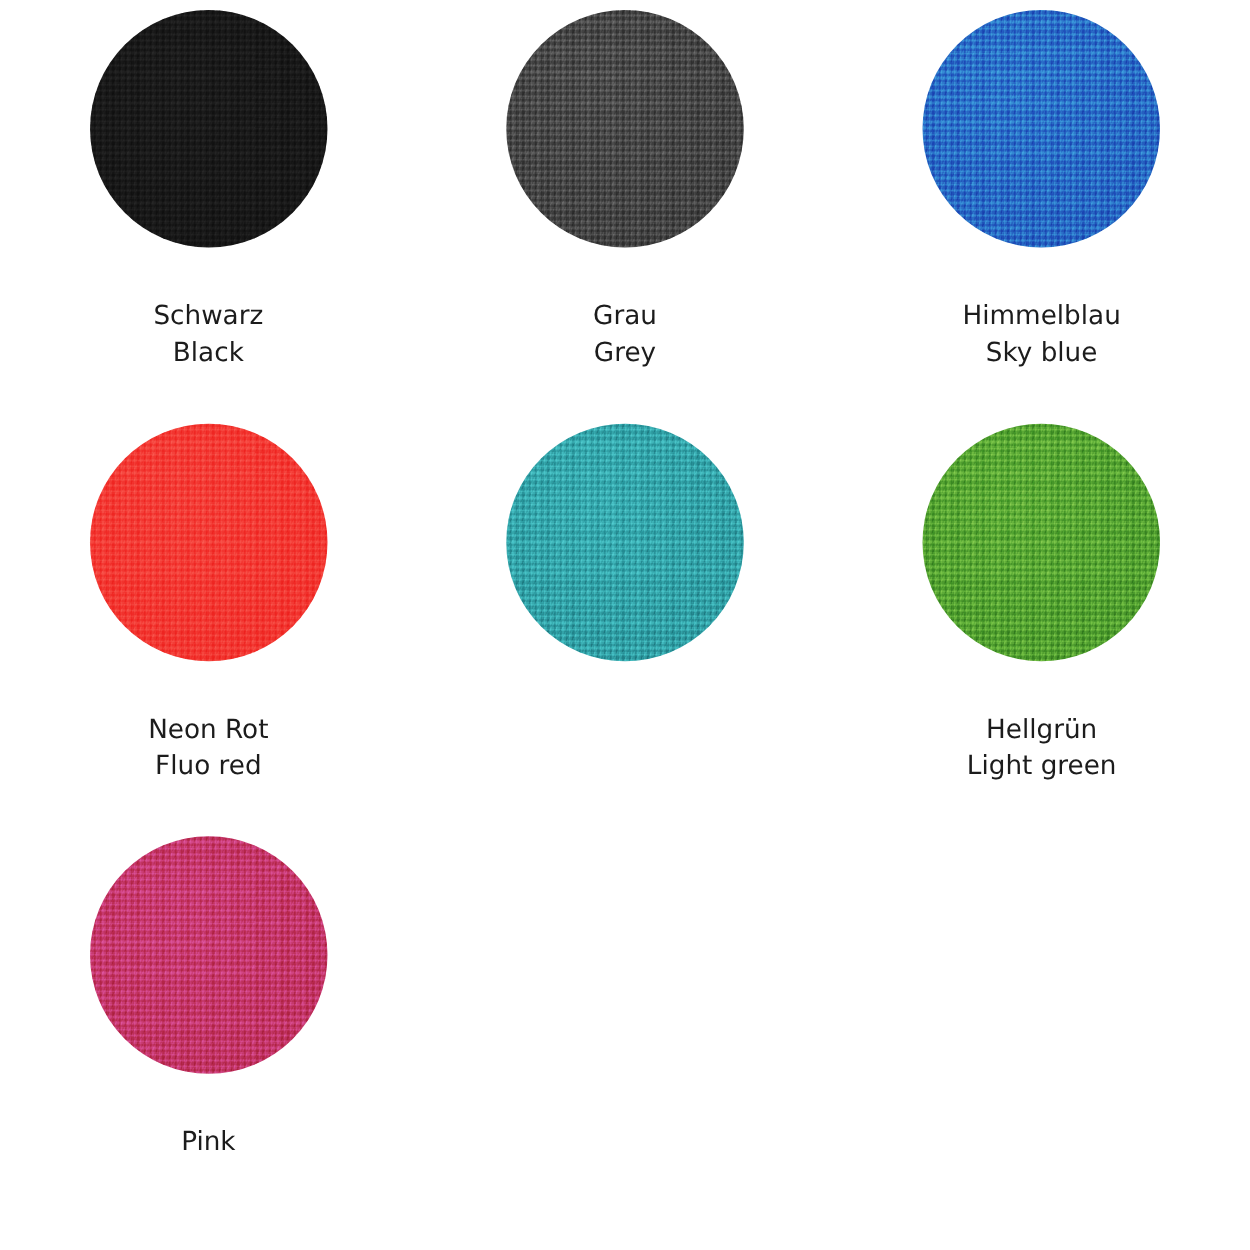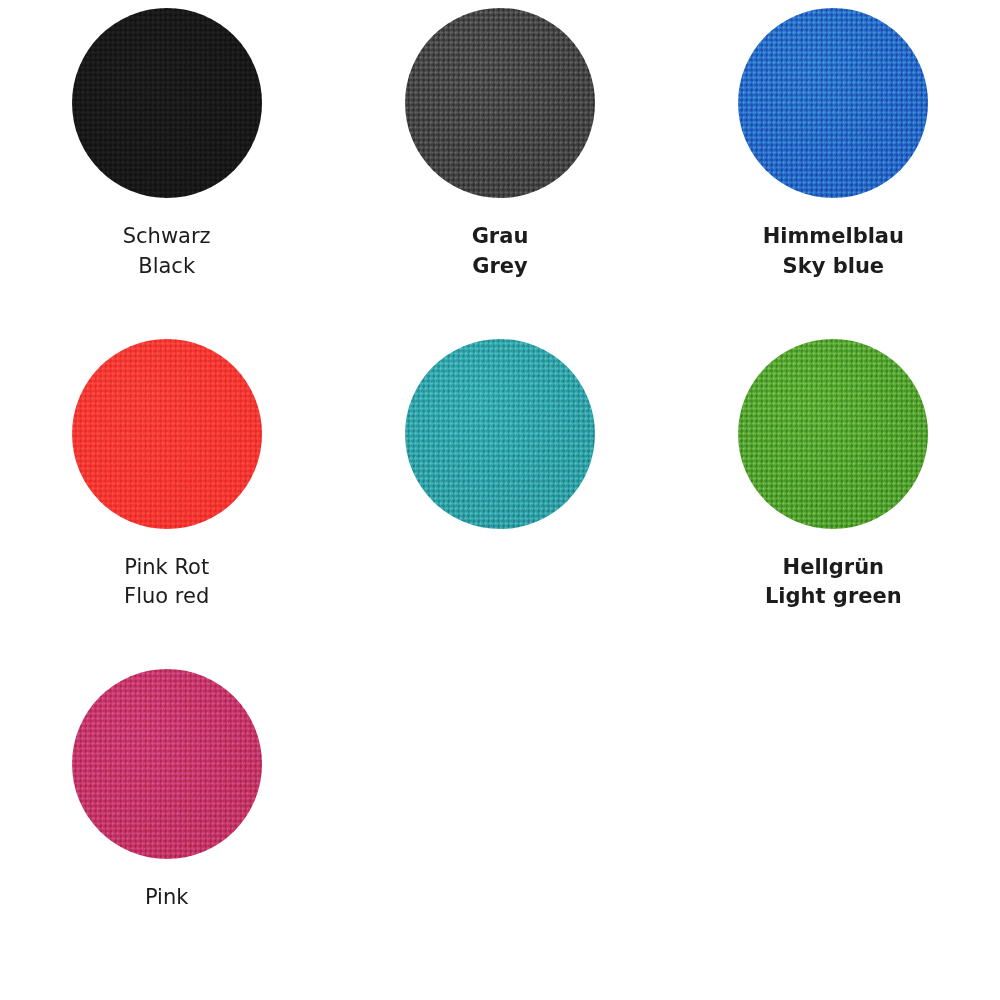--- a/index.html
+++ b/index.html
@@ -99,29 +99,29 @@
         rgba(255,255,255,0.10) 0%,
         rgba(255,255,255,0.00) 48%,
         rgba(0,0,0,0.09) 100%
       );
     mix-blend-mode: overlay;
     opacity: 0.85;
   }
 
   
   .swatch-labels {
-    margin-top: 24px;
+    margin-top: 40px;
     text-align: center;
     line-height: 1.42;
     color: #1c1c1c;
     font-size: 21px;
   }
 
   .swatch-labels.is-bold {
-    font-weight: 700;
+    font-weight: 400;
   }
 
   .label-de,
   .label-en {
     display: block;
     white-space: nowrap;
   }
 
   .label-en:empty {
     display: none;
@@ -152,21 +152,21 @@
     <div class="swatch-disc" style="background-color: rgb(43, 114, 201);"></div>
     <div class="swatch-labels is-bold">
       <span class="label-de">Himmelblau</span>
       <span class="label-en">Sky blue</span>
     </div>
   </div>
 
   <div class="swatch-cell">
     <div class="swatch-disc" style="background-color: rgb(244, 60, 54);"></div>
     <div class="swatch-labels">
-      <span class="label-de">Pink Rot</span>
+      <span class="label-de">Neon Rot</span>
       <span class="label-en">Fluo red</span>
     </div>
   </div>
 
   <div class="swatch-cell">
     <div class="swatch-disc" style="background-color: rgb(54, 168, 173);"></div>
   </div>
 
 
   <div class="swatch-cell">

